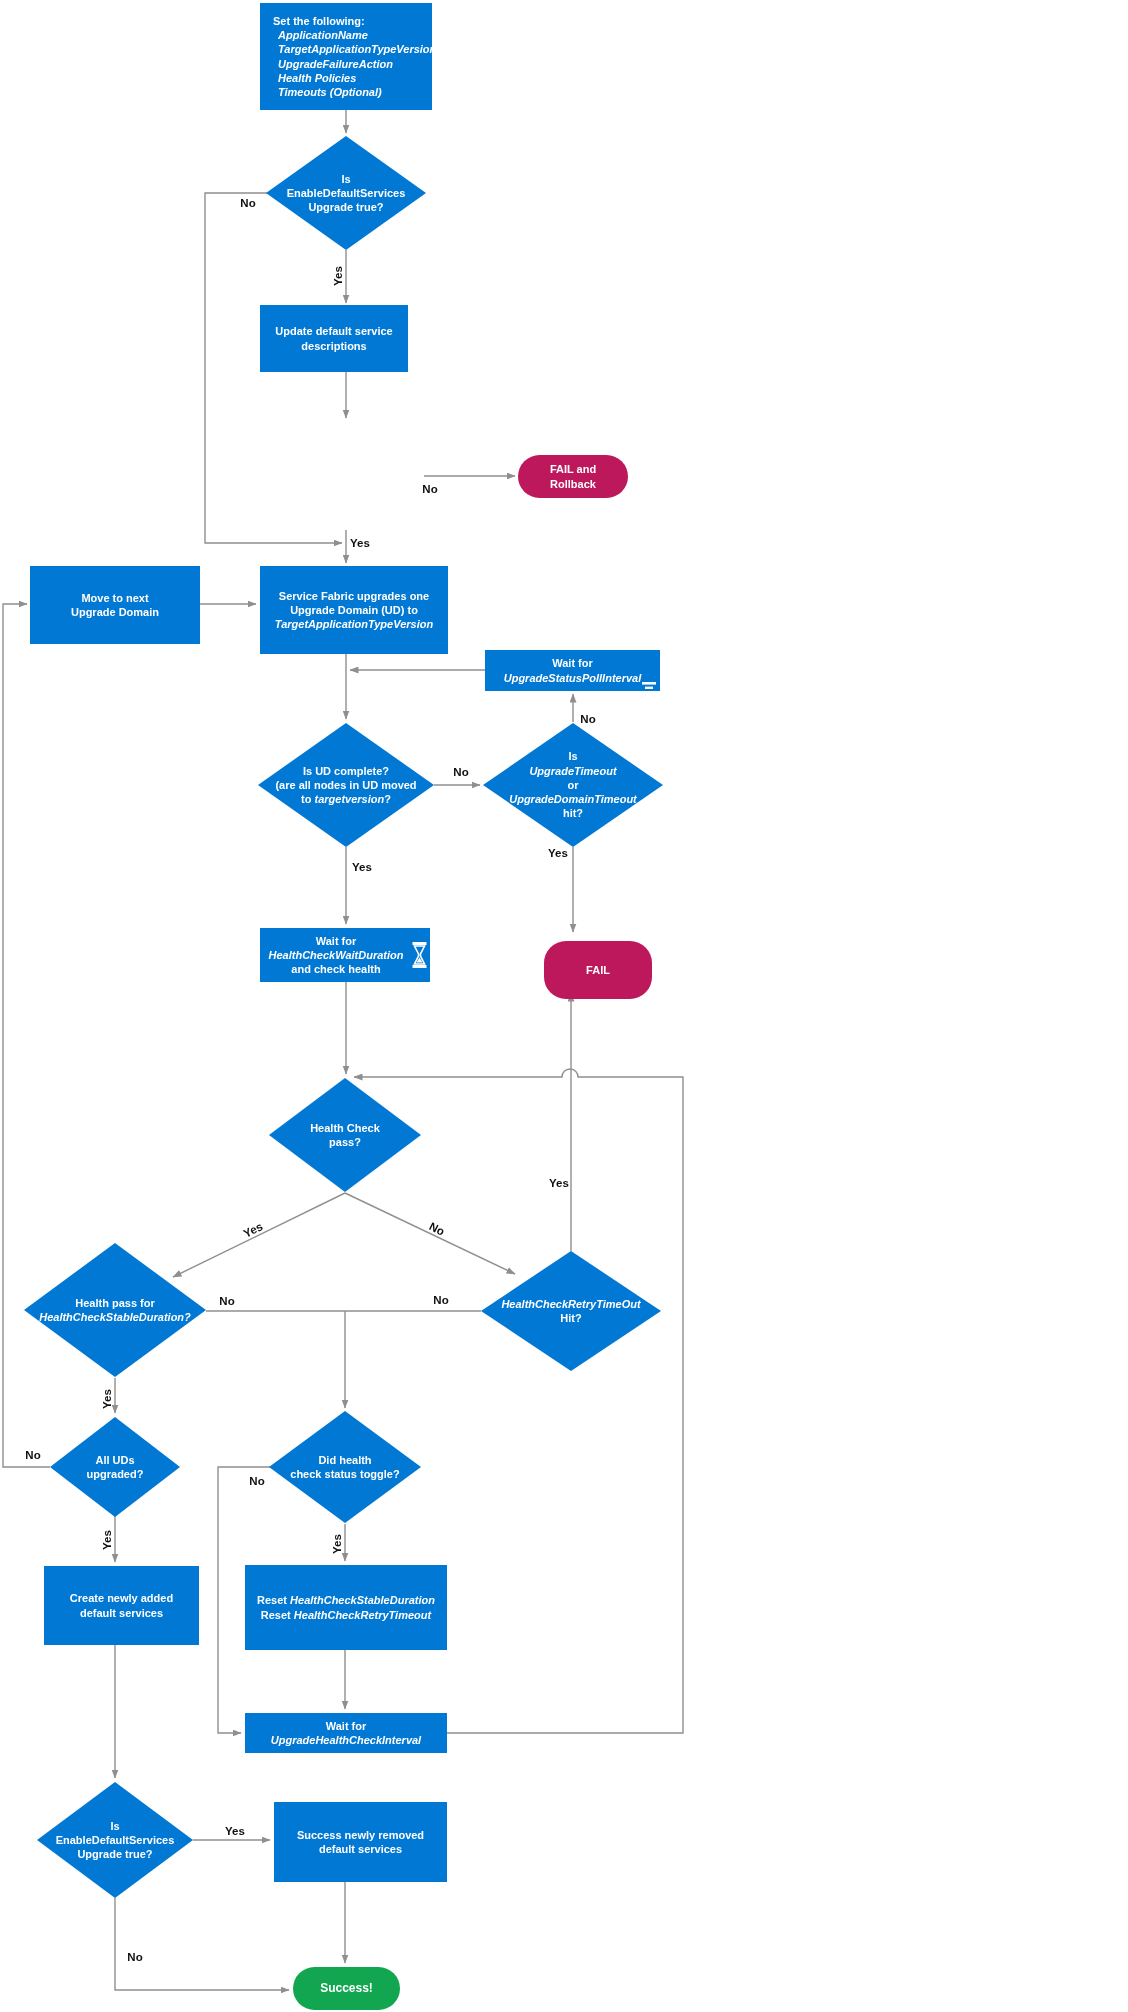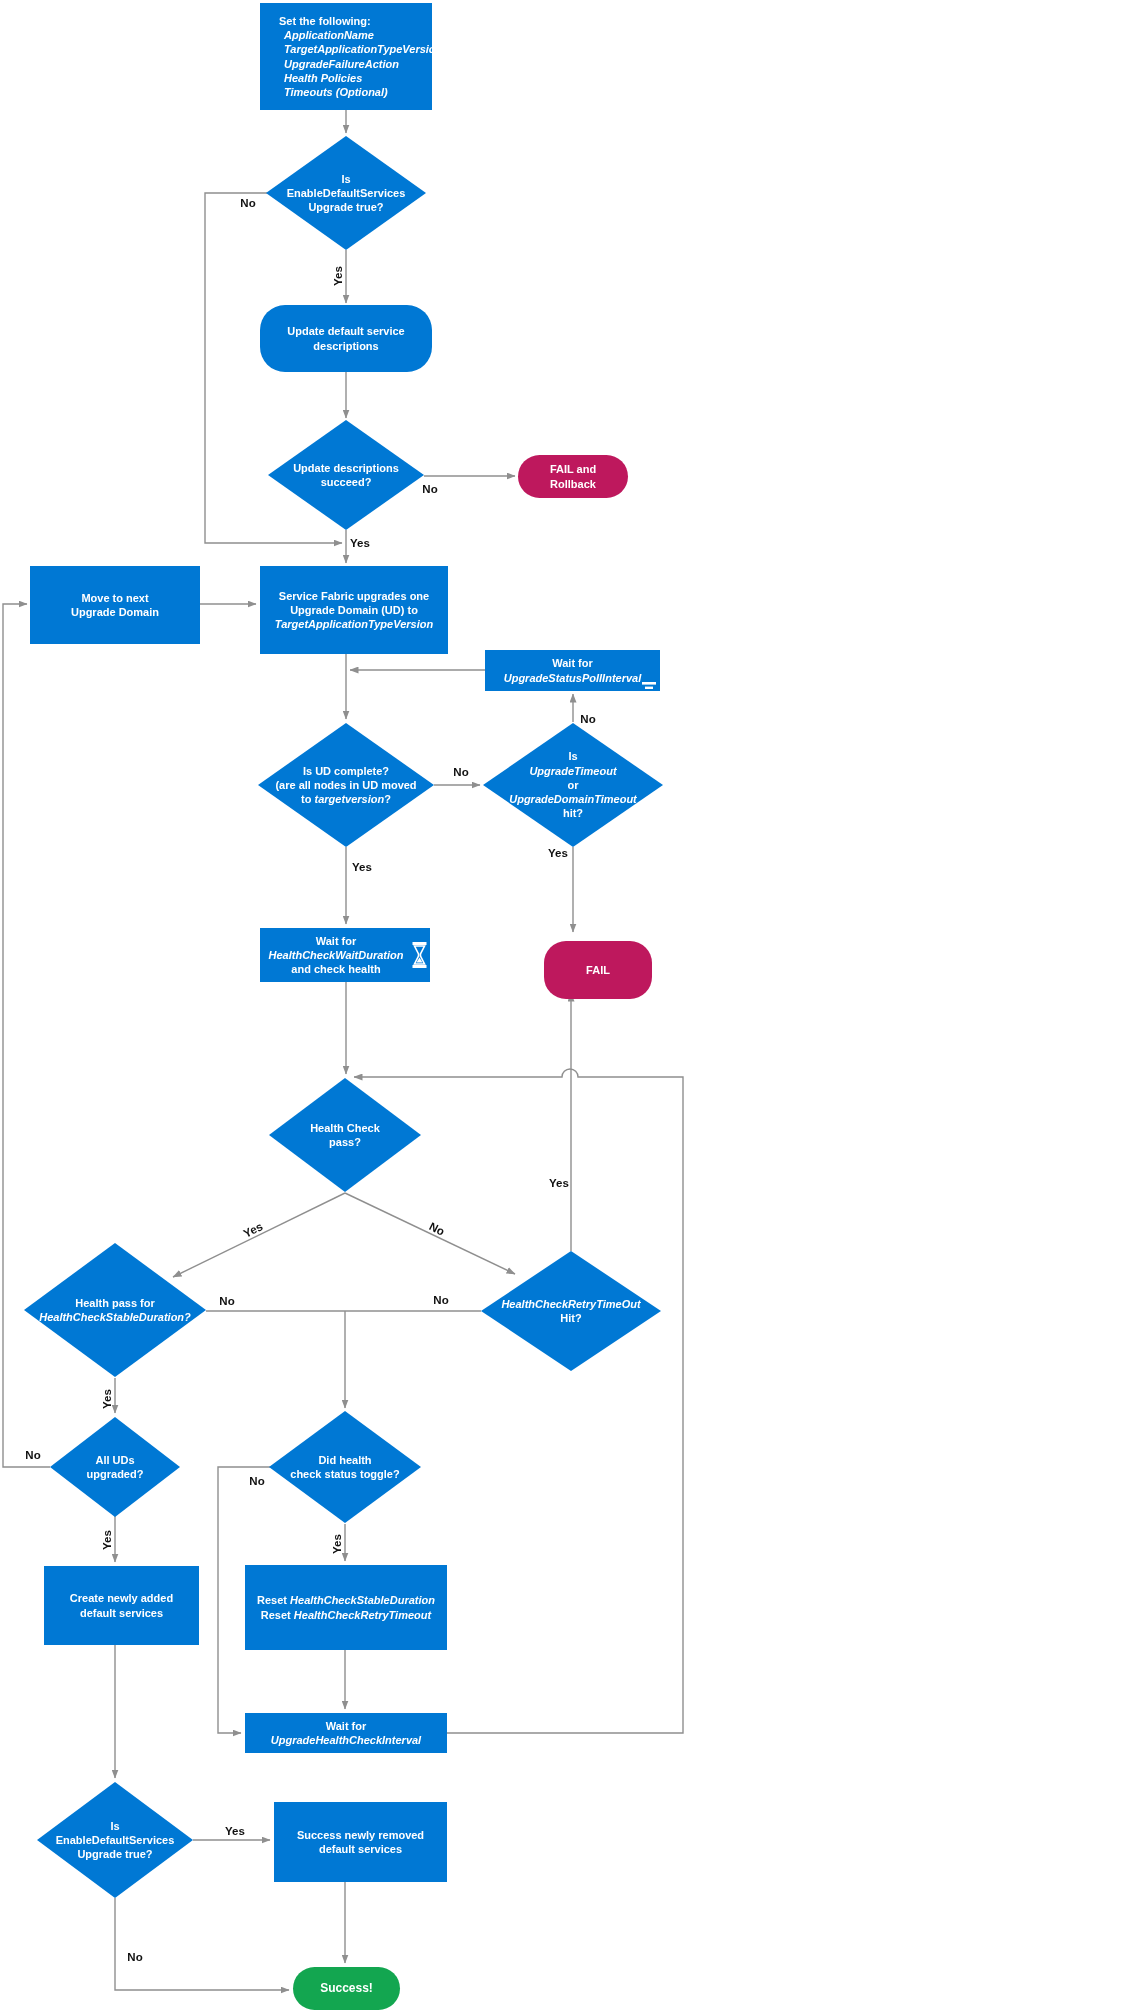--- a/index.html
+++ b/index.html
@@ -9,21 +9,21 @@
   }
   svg.wires { position:absolute; left:0; top:0; z-index:1; }
   path.c { fill:none; stroke:#8f8f8f; stroke-width:1.4px; }
   .node {
     position:absolute; z-index:2; background:#0078D4; color:#fff;
     font-size:11px; font-weight:bold; line-height:1.3;
     display:flex; flex-direction:column; align-items:center; justify-content:center;
     text-align:center; box-sizing:border-box;
   }
   .node .ln { display:block; }
-  .align-left { align-items:flex-start; text-align:left; padding-left:19px; padding-right:4px; }
+  .align-left { align-items:flex-start; text-align:left; padding-left:13px; padding-right:4px; }
   .align-left .indent { padding-left:5px;text-align:center; }
   .diamond { clip-path:polygon(50% 0,100% 50%,50% 100%,0 50%); padding:0 14px; }
   .pill { border-radius:22px; }
   .pill.fail { background:#be185d; }
   .pill.success { background:#13A650; font-size:12px; }
   .it { font-style:italic; }
   .lbl {
     position:absolute; z-index:3; color:#111; font-size:11.5px; font-weight:bold;
     transform:translate(-50%,-50%); white-space:nowrap;
   }
@@ -84,29 +84,25 @@
     <span class="ln it indent">Health Policies</span>
     <span class="ln it indent">Timeouts (Optional)</span>
   </div>
 
   <div class="node diamond" style="left:266px;top:136px;width:160px;height:114px;">
     <span class="ln">Is</span>
     <span class="ln">EnableDefaultServices</span>
     <span class="ln">Upgrade true?</span>
   </div>
 
-  <div class="node" style="left:260px;top:305px;width:172px;height:67px;border-radius:25px;">
+  <div class="node" style="left:260px;top:305px;width:148px;height:67px;">
     <span class="ln">Update default service</span>
     <span class="ln">descriptions</span>
   </div>
 
-  <div class="node diamond" style="left:268px;top:420px;width:156px;height:110px;">
-    <span class="ln">Update descriptions</span>
-    <span class="ln">succeed?</span>
-  </div>
 
   <div class="node pill fail" style="left:518px;top:455px;width:110px;height:43px;">
     <span class="ln">FAIL and</span>
     <span class="ln">Rollback</span>
   </div>
 
   <div class="node" style="left:30px;top:566px;width:170px;height:78px;">
     <span class="ln">Move to next</span>
     <span class="ln">Upgrade Domain</span>
   </div>

